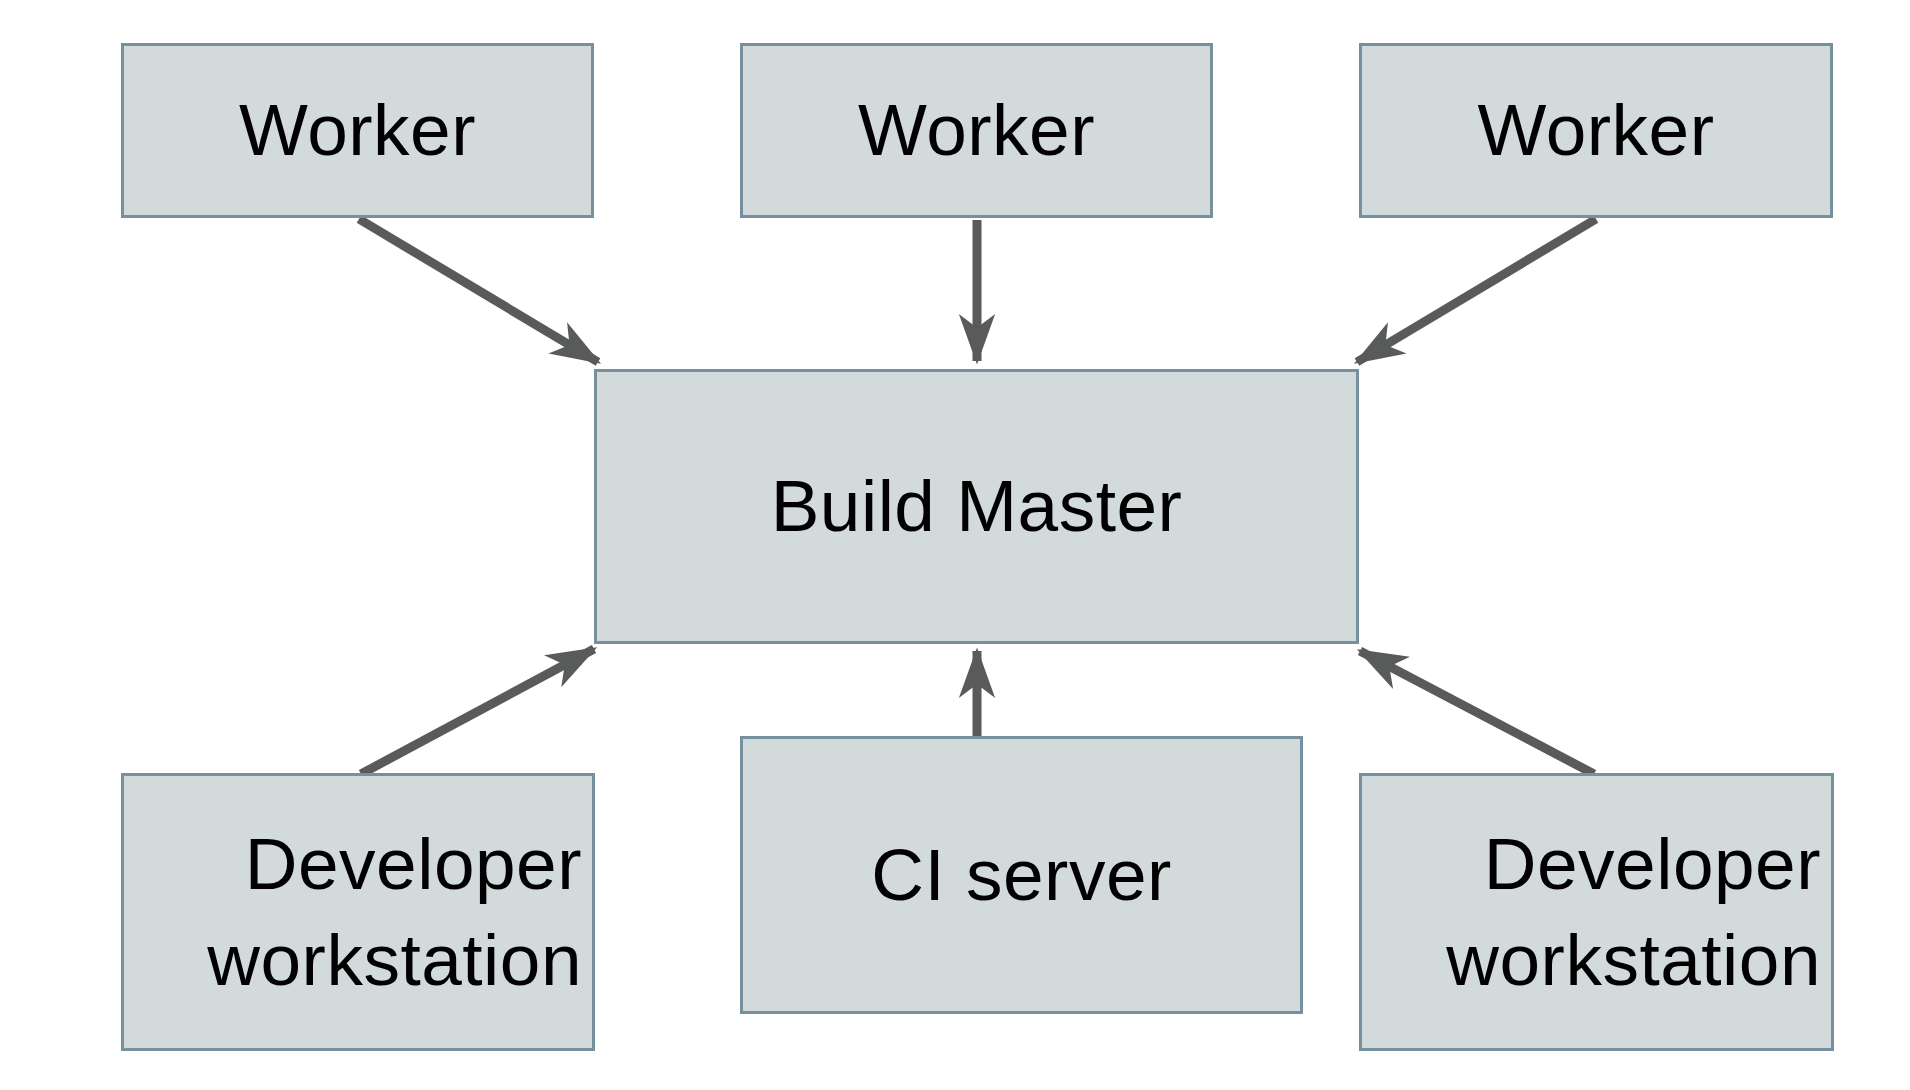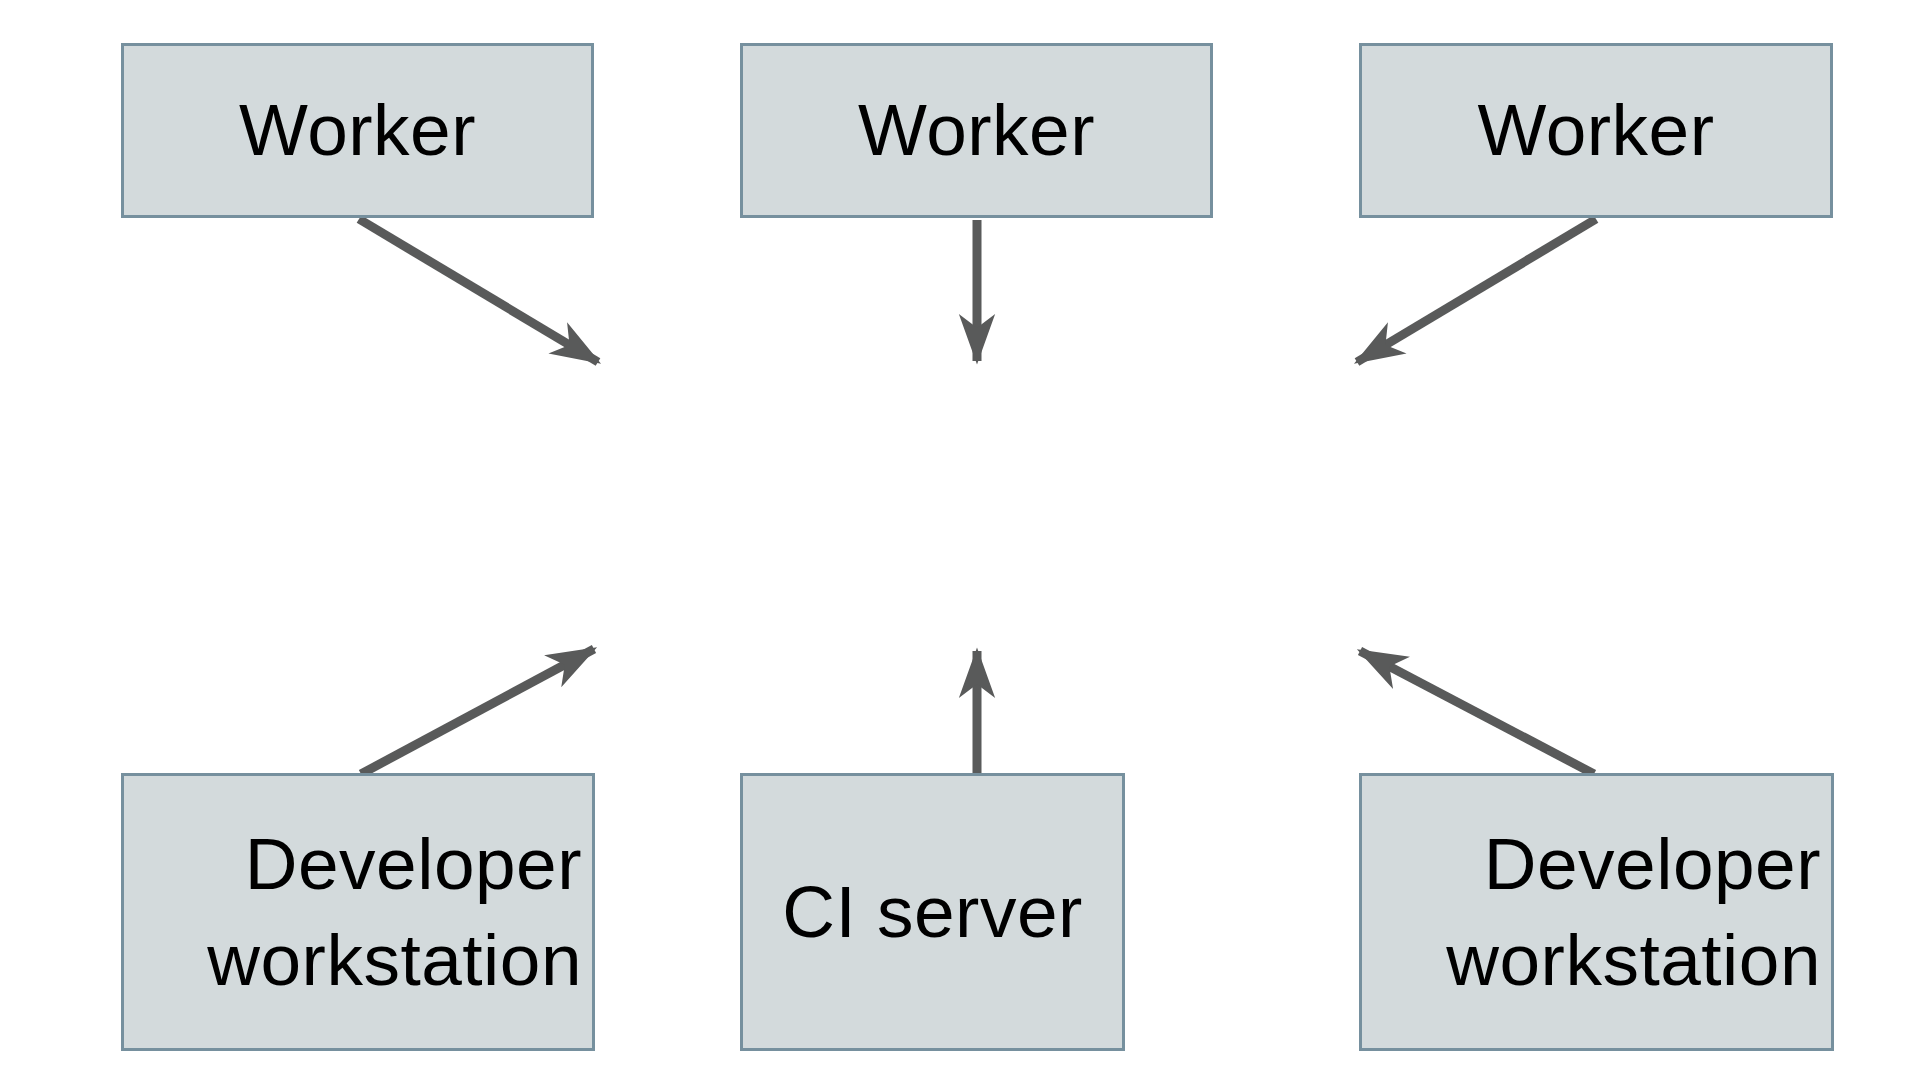--- a/index.html
+++ b/index.html
@@ -31,21 +31,21 @@
     padding: 0 10px;
   }
   
   #worker-1      { left: 121px;  top: 43px;  width: 473px; height: 175px; }
   #worker-2      { left: 740px;  top: 43px;  width: 473px; height: 175px; }
   #worker-3      { left: 1359px; top: 43px;  width: 474px; height: 175px; }
   
   #build-master  { left: 594px;  top: 369px; width: 765px; height: 275px; }
   
   #developer-workstation-1 { left: 121px;  top: 773px; width: 474px; height: 278px; }
-  #ci-server               { left: 740px;  top: 773px; width: 385px; height: 278px; }
+  #ci-server               { left: 740px;  top: 736px; width: 563px; height: 278px; }
   #developer-workstation-2 { left: 1359px; top: 773px; width: 475px; height: 278px; }
 
   svg.arrows {
     position: absolute;
     left: 0; top: 0;
     width: 1910px;
     height: 1090px;
     pointer-events: none;
   }
   svg.arrows line {
@@ -74,20 +74,23 @@
 
   <div class="node" id="worker-1">
     <span>Worker</span>
   </div>
   <div class="node" id="worker-2">
     <span>Worker</span>
   </div>
   <div class="node" id="worker-3">
     <span>Worker</span>
   </div>
+  <div class="node" id="build-master">
+    <span>Build Master</span>
+  </div>
   <div class="node" id="developer-workstation-1">
     <span>Developer workstation</span>
   </div>
   <div class="node" id="ci-server">
     <span>CI server</span>
   </div>
   <div class="node" id="developer-workstation-2">
     <span>Developer workstation</span>
   </div>
 

